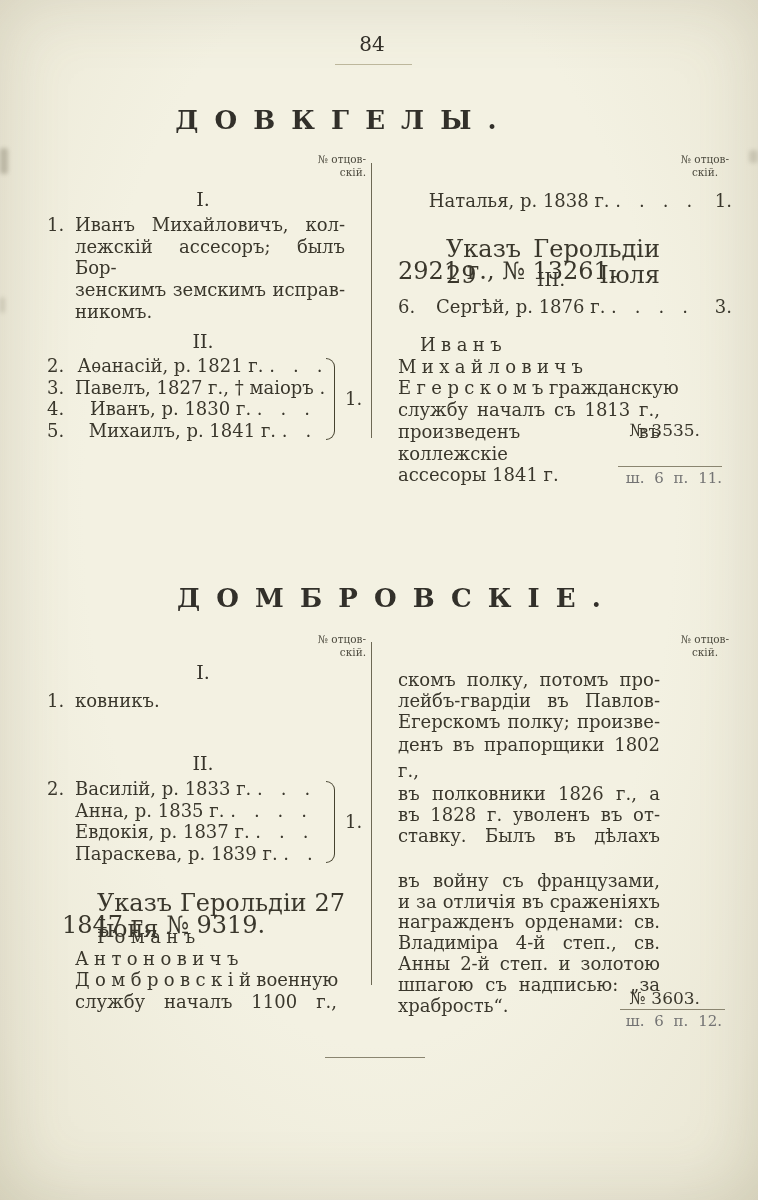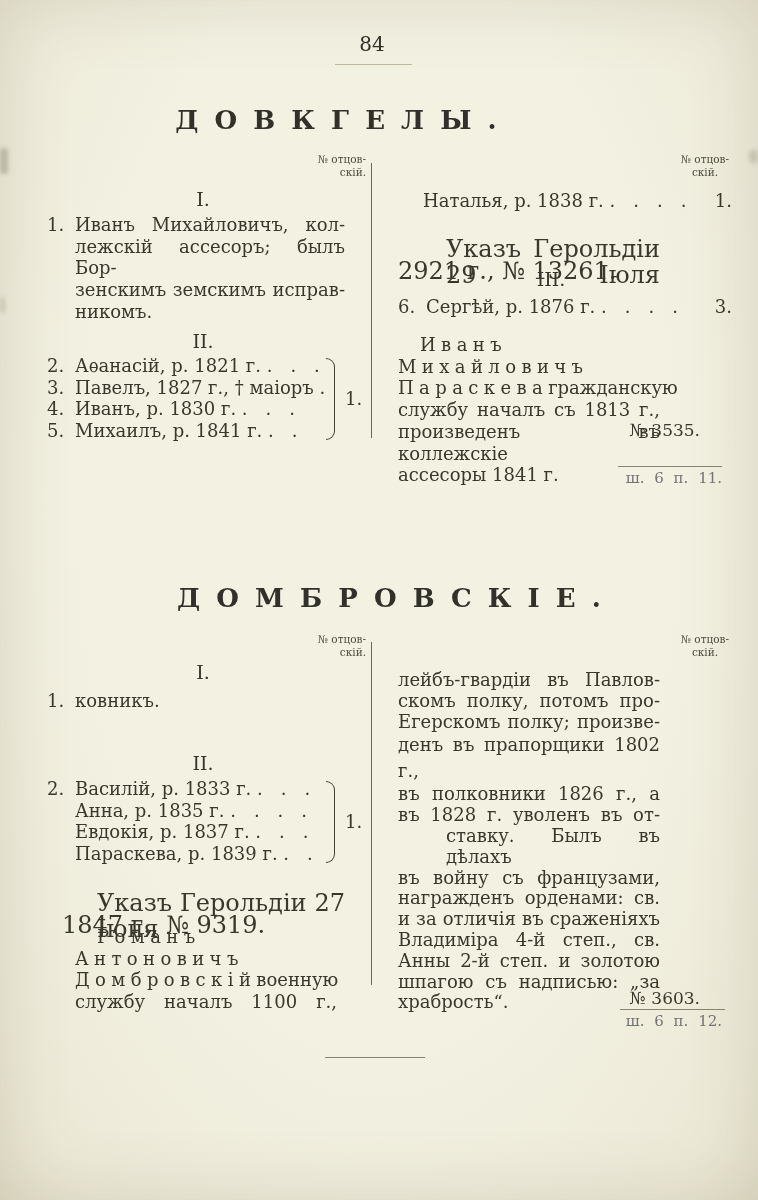--- a/index.html
+++ b/index.html
@@ -28,21 +28,21 @@
   .ln.end{text-align:left;text-align-last:left;}
   .sperr{letter-spacing:.30em;}
   .twospan{display:flex;justify-content:space-between;font-size:18px;line-height:21.7px;}
   
   .entry{display:flex;font-size:18px;line-height:21.7px;}
   .entry .num{width:28px;flex:0 0 28px;}
   .entry .lines{flex:1;}
   
   .row{display:flex;font-size:18px;line-height:21.7px;white-space:nowrap;}
   .row .n{flex:0 0 28px;}
-  .row .t{flex:1;overflow:hidden;}
+  .row .t{flex:1;overflow:hidden;text-align:center;}
   .row .fnum{flex:0 0 34px;text-align:right;}
   
   .group{position:absolute;}
   .brace{
     position:absolute;width:8px;
     border-top:1.6px solid #45422f;border-right:1.6px solid #45422f;border-bottom:1.6px solid #45422f;
     border-radius:0 9px 9px 0;
   }
   .groupnum{position:absolute;font-size:18px;}
   
@@ -127,21 +127,21 @@
 
   <div class="abs row" style="left:398px;top:296px;width:342px;">
     <div class="n">6.</div>
     <div class="t">Сергѣй, р. 1876 г. . . . .</div>
     <div class="fnum" style="margin-right:8px;">3.</div>
   </div>
 
   <div class="abs" style="left:398px;top:334px;width:262px;">
     <div class="ln sperr" style="text-indent:22px;">Иванъ Михайловичъ</div>
     <div class="twospan">
-      <span class="sperr">Параскева</span>
+      <span class="sperr">Егерскомъ</span>
       <span>гражданскую</span>
     </div>
     <div class="ln">службу началъ съ 1813 г.,</div>
     <div class="ln">произведенъ въ коллежскіе</div>
     <div class="ln end">ассесоры 1841 г.</div>
   </div>
 
   <div class="abs refno" style="left:398px;top:420px;width:302px;">№ 3535.</div>
   <div class="hrule" style="left:618px;top:466px;width:104px;"></div>
   <div class="abs refsh" style="left:398px;top:469px;width:324px;">ш. 6 п. 11.</div>
@@ -197,30 +197,30 @@
   <div class="abs" style="left:75px;top:926px;width:262px;">
     <div class="ln sperr" style="text-indent:22px;">Романъ Антоновичъ</div>
     <div class="twospan">
       <span class="sperr">Домбровскій</span>
       <span>военную</span>
     </div>
     <div class="ln">службу началъ 1100 г.,</div>
   </div>
 
   <div class="abs" style="left:398px;top:670px;width:262px;">
+    <div class="ln" style="line-height:20.8px;">скомъ полку, потомъ про-</div>
     <div class="ln" style="line-height:20.8px;">лейбъ-гвардіи въ Павлов-</div>
-    <div class="ln" style="line-height:20.8px;">скомъ полку, потомъ про-</div>
     <div class="ln" style="line-height:20.8px;">Егерскомъ полку; произве-</div>
     <div class="ln" style="line-height:26px;">денъ въ прапорщики 1802 г.,</div>
     <div class="ln" style="line-height:20.8px;">въ полковники 1826 г., а</div>
     <div class="ln" style="line-height:20.8px;">въ 1828 г. уволенъ въ от-</div>
-    <div class="ln" style="line-height:20.8px;margin-left:48px;">ставку. Былъ въ дѣлахъ</div>
-    <div class="ln" style="line-height:20.8px;">въ войну съ французами,</div>
+    <div class="ln" style="line-height:20.8px;">ставку. Былъ въ дѣлахъ</div>
+    <div class="ln" style="line-height:20.8px;margin-top:24px;">въ войну съ французами,</div>
+    <div class="ln" style="line-height:20.8px;">и за отличія въ сраженіяхъ</div>
     <div class="ln" style="line-height:20.8px;">награжденъ орденами: св.</div>
-    <div class="ln" style="line-height:20.8px;">и за отличія въ сраженіяхъ</div>
     <div class="ln" style="line-height:20.8px;">Владиміра 4-й степ., св.</div>
     <div class="ln" style="line-height:20.8px;">Анны 2-й степ. и золотою</div>
     <div class="ln" style="line-height:20.8px;">шпагою съ надписью: „за</div>
     <div class="ln end" style="line-height:20.8px;">храбрость“.</div>
   </div>
 
   <div class="abs refno" style="left:398px;top:988px;width:302px;">№ 3603.</div>
   <div class="hrule" style="left:620px;top:1009px;width:105px;"></div>
   <div class="abs refsh" style="left:398px;top:1012px;width:324px;">ш. 6 п. 12.</div>
 

